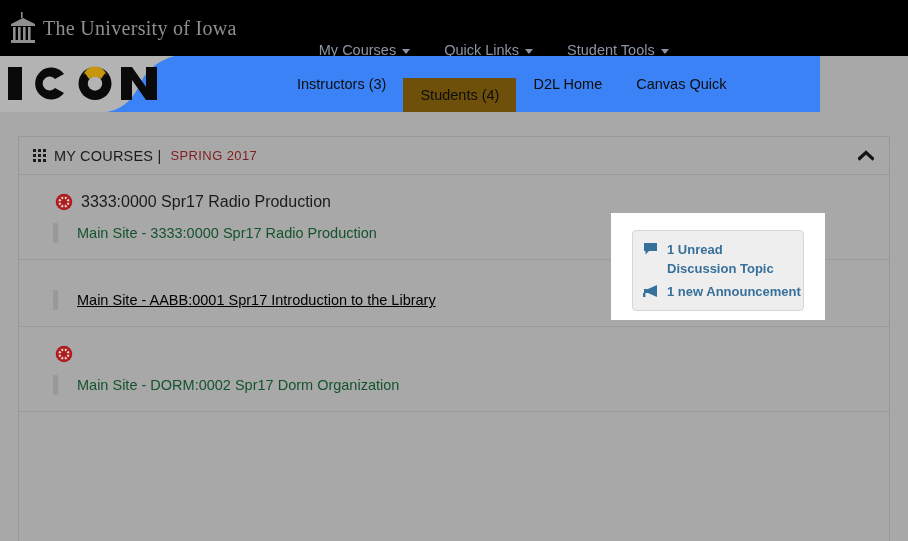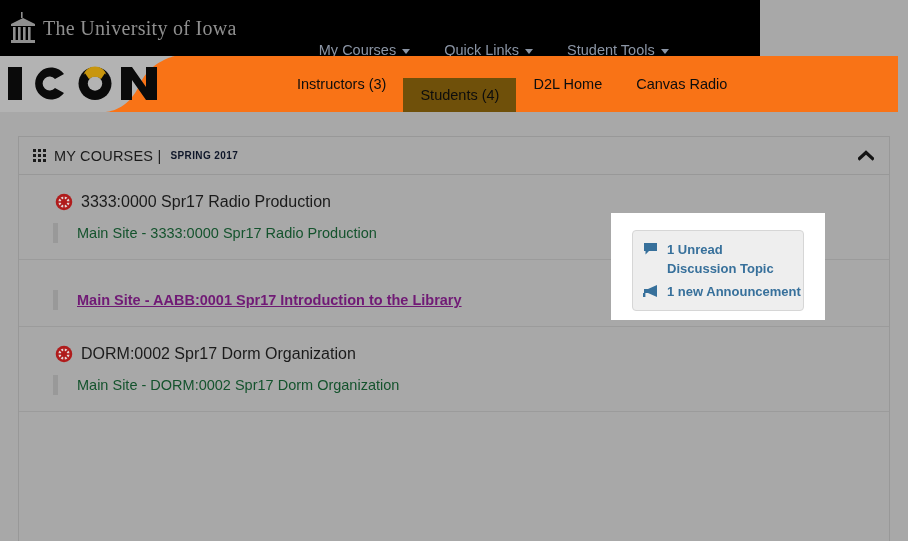--- a/index.html
+++ b/index.html
@@ -12,21 +12,21 @@
   }
   #page {
     position: relative;
     width: 908px; height: 541px;
     background: #a8a8a8;
   }
 
   
   .uibar {
     position: absolute; left: 0; top: 0;
-    width: 760px; height: 56px;
+    width: 908px; height: 56px;
     background: #000000;
     display: flex; align-items: center;
   }
   .ui-logo {
     display: flex; align-items: center;
     margin-left: 8px;
     height: 42px;
   }
   .ui-logo svg { display: block; }
   .ui-logo-text {
@@ -55,22 +55,22 @@
     border-left: 4px solid transparent;
     border-right: 4px solid transparent;
     border-top: 5px solid #8b95a5;
     display: inline-block;
     margin-top: 2px;
   }
 
   
   .iconbar {
     position: absolute; left: 0; top: 56px;
-    width: 898px; height: 56px;
-    background: #f97316;
+    width: 820px; height: 56px;
+    background: #3b82f6;
     overflow: hidden;
   }
   .icon-swoosh {
     position: absolute; left: 0; top: 0;
     width: 260px; height: 56px;
   }
   .icon-logo {
     position: absolute; left: 6px; top: 5px;
     height: 44px;
     z-index: 3;
@@ -113,22 +113,22 @@
     gap: 2px;
     margin-right: 8px;
   }
   .grid-icon i { background: #1b1b1b; display: block; width: 3px; height: 3px; }
   .card-title {
     font-size: 14.5px; font-weight: normal;
     color: #1b1b1b;
     letter-spacing: .2px;
   }
   .card-term {
-    font-size: 10px; font-weight: bold;
-    color: #0f172a;
+    font-size: 13px; font-weight: normal;
+    color: #7f1d1d;
     letter-spacing: .4px;
     margin-left: 9px;
   }
   .collapse-btn {
     margin-left: auto;
     cursor: pointer;
     display: flex; align-items: center; justify-content: center;
     width: 22px; height: 22px;
   }
 
@@ -166,23 +166,22 @@
     flex: 0 0 auto;
   }
   .course-link {
     font-size: 14.5px;
     color: #14532d;
     text-decoration: none;
     white-space: nowrap;
     cursor: pointer;
   }
   .course-link.hovered {
-    color: #701a75;
+    color: #000000;
     text-decoration: underline;
-    font-weight: bold;
   }
 
   
   .notify-panel {
     position: absolute;
     background: #a3a3a3;
     border: 1px solid #8e8e8e;
     border-radius: 4px;
     padding: 9px 12px 9px 10px;
   }
@@ -274,21 +273,21 @@
       <div class="icon-tab">
         <span>Instructors (3)</span>
       </div>
       <div class="icon-tab active">
         <span>Students (4)</span>
       </div>
       <div class="icon-tab">
         <span>D2L Home</span>
       </div>
       <div class="icon-tab">
-        <span>Canvas Radio</span>
+        <span>Canvas Quick</span>
       </div>
     </div>
   </div>
 
   <div class="card">
 
     <div class="card-header">
       <span class="grid-icon">
         <i></i>
           <i></i>
@@ -347,21 +346,20 @@
             <circle cx="10" cy="10" r="9.2" fill="#b01c1c"></circle>
             <circle cx="10" cy="10" r="6.2" fill="#e3d6d6"></circle>
             <circle cx="10" cy="10" r="3.4" fill="#b01c1c"></circle>
             <g stroke="#b01c1c" stroke-width="1.7">
               <line x1="10" y1="3" x2="10" y2="17"></line>
               <line x1="3" y1="10" x2="17" y2="10"></line>
               <line x1="5" y1="5" x2="15" y2="15"></line>
               <line x1="15" y1="5" x2="5" y2="15"></line>
             </g>
           </svg>
-          <span class="course-title">DORM:0002 Spr17 Dorm Organization</span>
         </div>
         <div class="course-link-row">
           <span class="link-bar"></span>
           <a class="course-link" href="#">Main Site - DORM:0002 Spr17 Dorm Organization</a>
         </div>
 
       </div>
 
     </div>
   </div>

